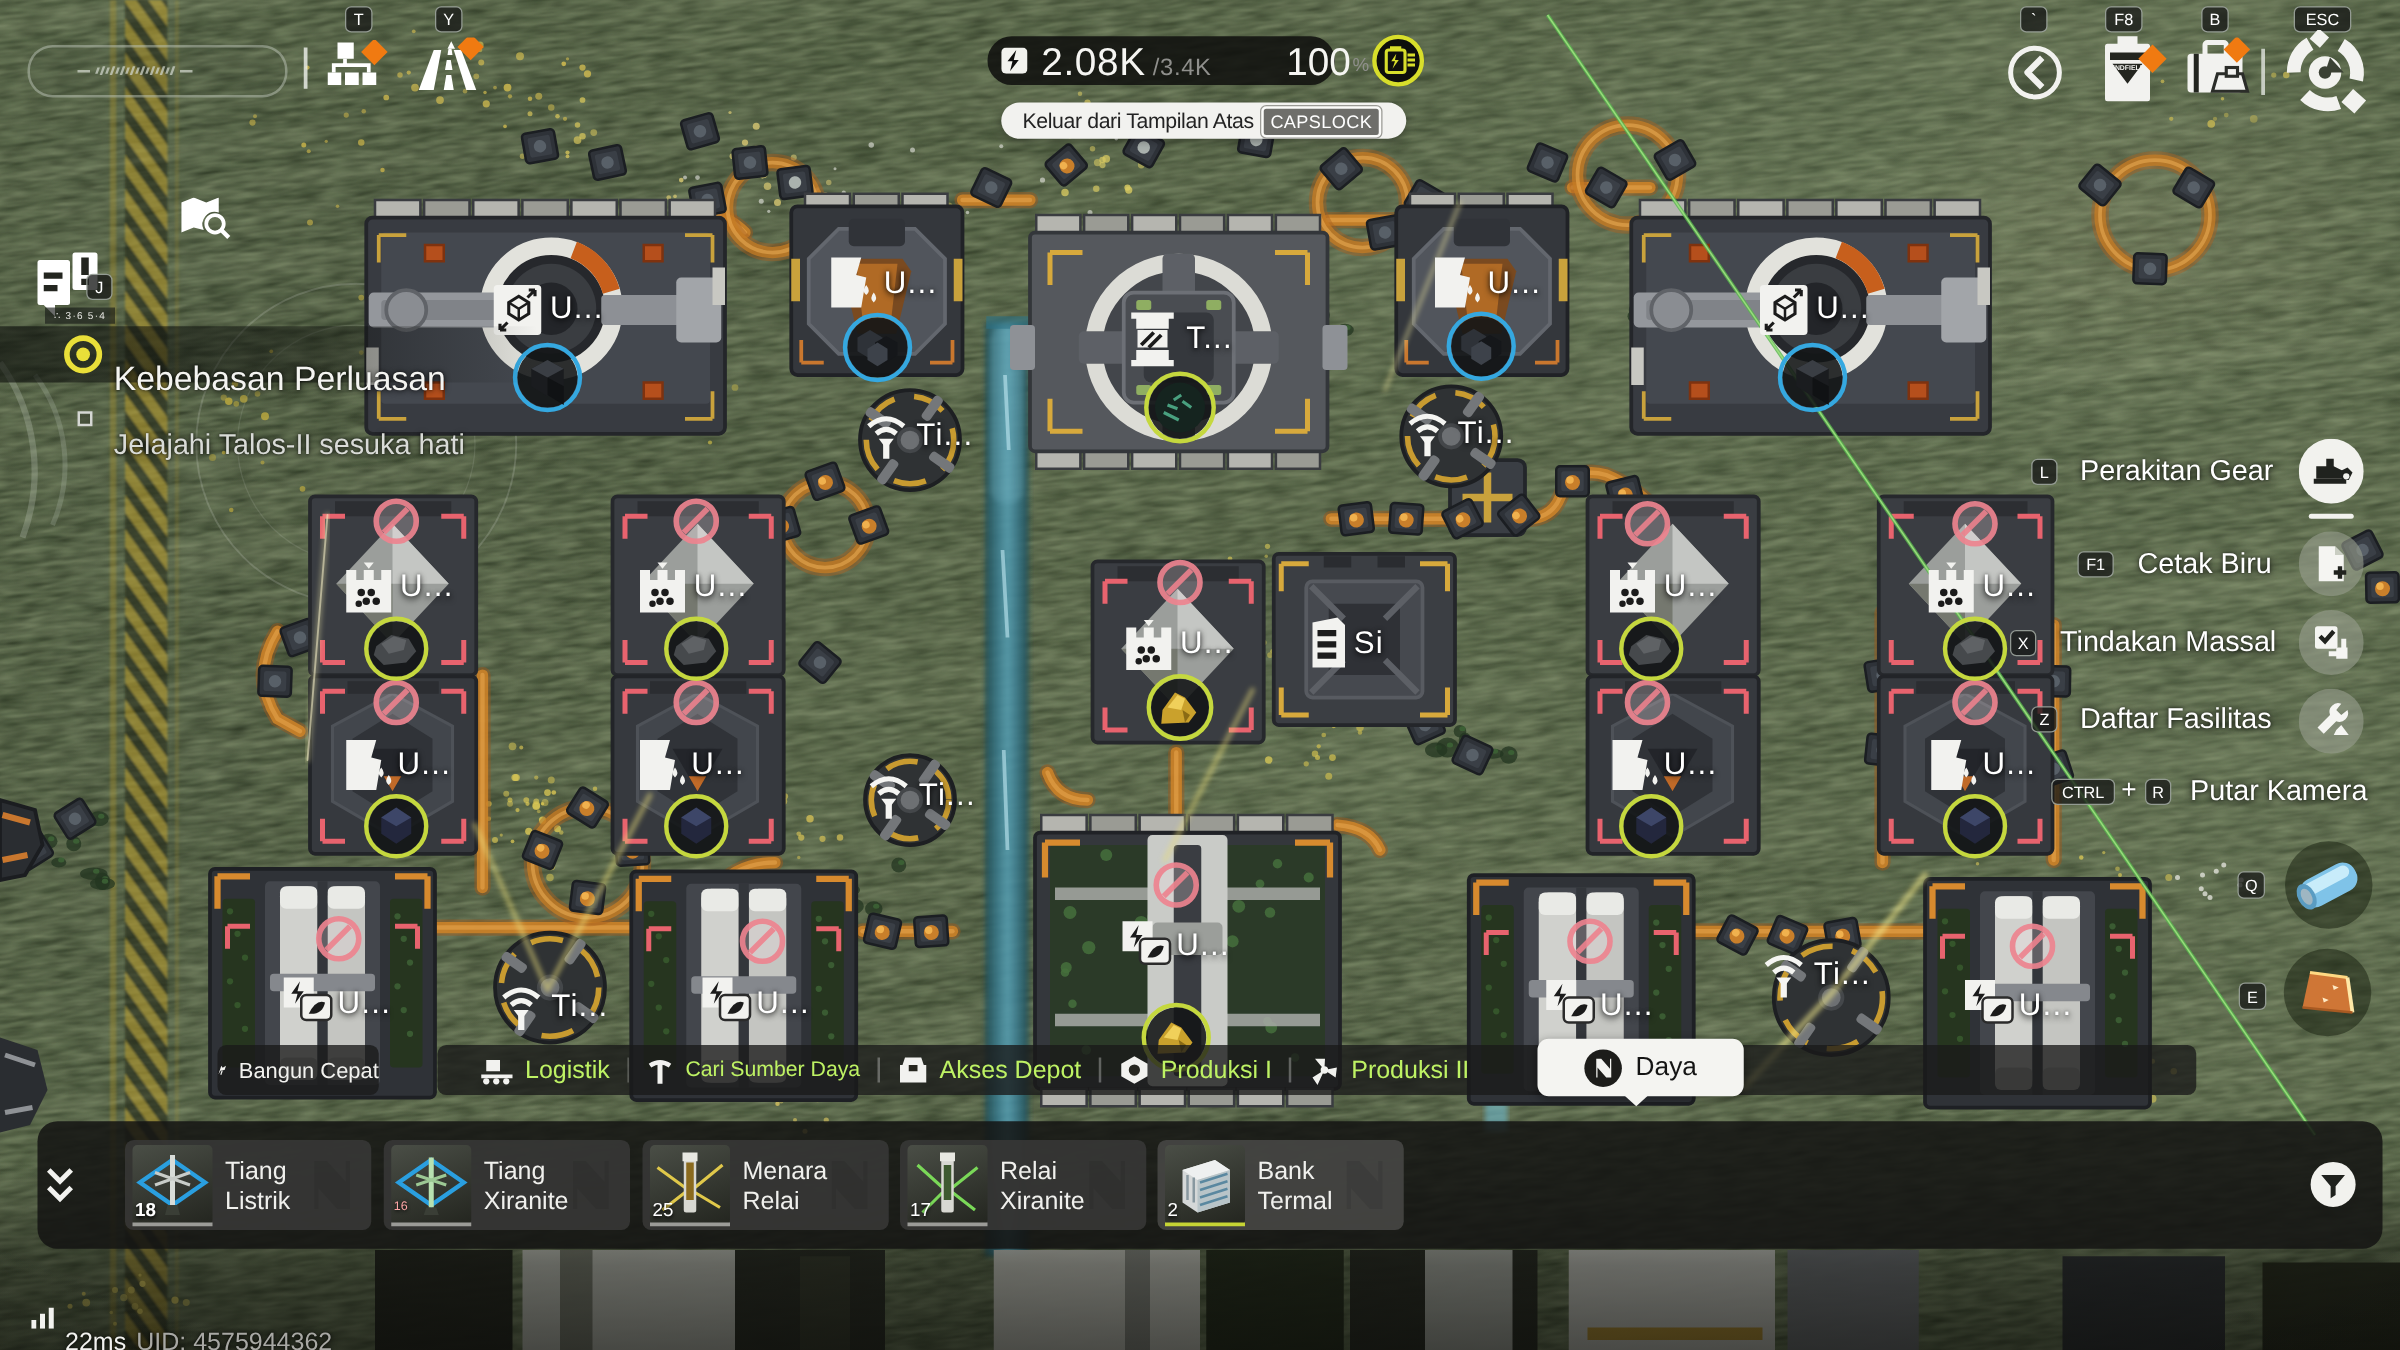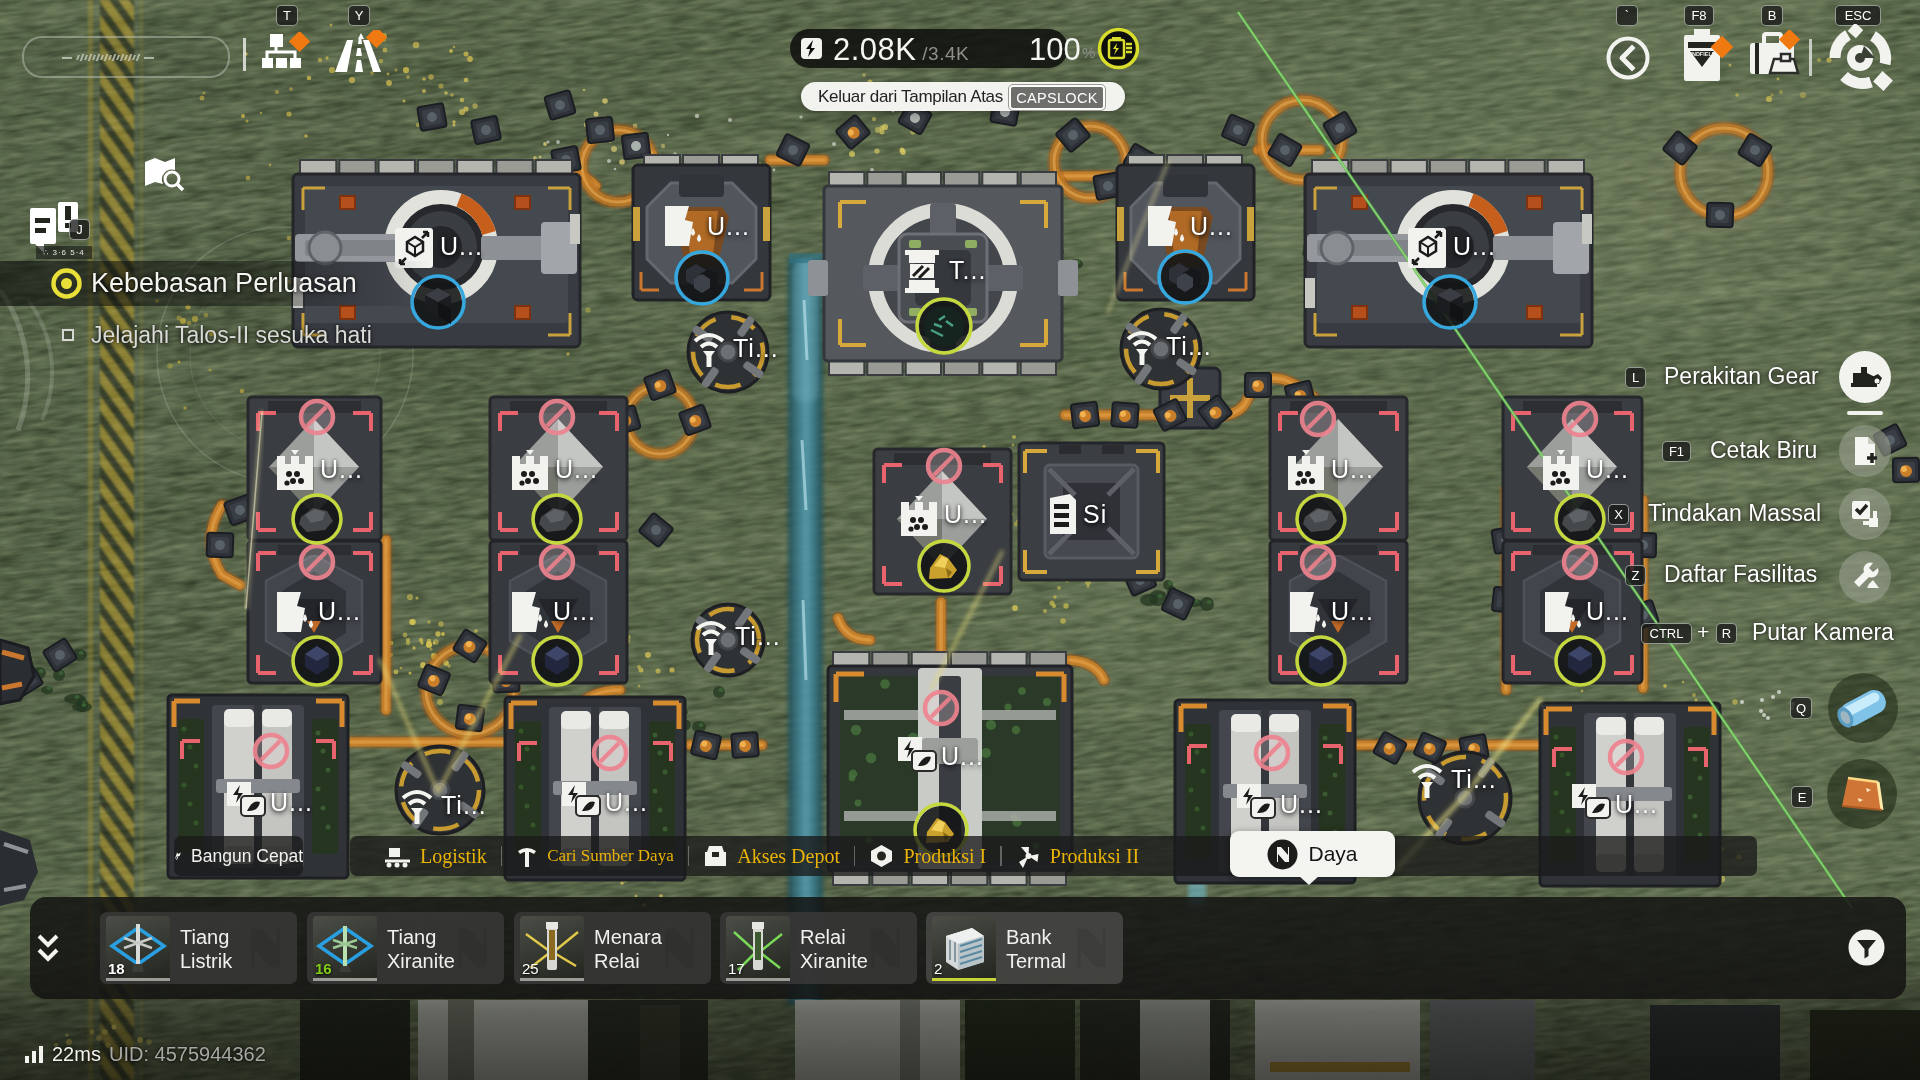--- a/index.html
+++ b/index.html
@@ -1,26 +1,26 @@
 <!DOCTYPE html>
 <html><head><meta charset="utf-8">
 <style>
   html,body{margin:0;padding:0;width:1920px;height:1080px;overflow:hidden;background:#303b26;
     font-family:"Liberation Sans",sans-serif;-webkit-font-smoothing:antialiased;}
   #stage{position:relative;width:1920px;height:1080px;overflow:hidden;}
   .abs{position:absolute;}
   .key{position:absolute;display:flex;align-items:center;justify-content:center;
     background:rgba(24,26,24,0.78);border:1.5px solid rgba(175,182,175,0.8);border-radius:5px;
     color:#fff;font-size:13px;line-height:1;box-shadow:none;font-weight:500;}
-  .sh{text-shadow:0 1px 5px rgba(0,0,0,0.8),0 0 2px rgba(0,0,0,0.6);}
+  .sh{text-shadow:0 1px 5px rgba(0,0,0,0.8),0 0 2px rgba(0,0,0,0.6);margin-top:20px;}
   .mlabel{position:absolute;color:#fff;font-size:25px;font-weight:500;
     text-shadow:0 2px 5px rgba(0,0,0,0.85),0 0 3px rgba(0,0,0,0.5);letter-spacing:1px;}
   .menu-t{position:absolute;color:#fff;font-size:23px;white-space:nowrap;
     text-shadow:0 1px 6px rgba(0,0,0,0.85),0 0 2px rgba(0,0,0,0.5);}
-  .tab{display:flex;align-items:center;color:#eab308;font-size:20px;white-space:nowrap;gap:9px;font-family:Liberation Serif, serif;}
+  .tab{display:flex;align-items:center;color:#bef264;font-size:20px;white-space:nowrap;gap:9px;}
   .vsep{width:1.5px;height:20px;background:rgba(255,255,255,0.3);margin:0 14px;}
 </style></head><body>
 <div id="stage">
 <svg width="1920" height="1080" viewBox="0 0 1920 1080" xmlns="http://www.w3.org/2000/svg" style="position:absolute;left:0;top:0">
       <defs>
         <filter id="grass">
           <feTurbulence type="fractalNoise" baseFrequency="0.04 0.22" numOctaves="2" seed="7" result="n"></feTurbulence>
           <feColorMatrix in="n" type="matrix" values="0 0 0 0 0.52  0 0 0 0 0.62  0 0 0 0 0.36  0 0 0 1.1 -0.05"></feColorMatrix>
           <feComposite operator="in" in2="SourceGraphic"></feComposite>
         </filter>
@@ -1933,21 +1933,21 @@
     <div class="abs" style="left:307px;top:912px;width:197px;height:72px;background:rgba(56,56,55,0.88);border-radius:7px;overflow:hidden">
       <svg class="abs" style="left:138px;top:8px;opacity:0.10" width="52" height="56" viewBox="0 0 31 31">
         <path d="M 8 4 h 6 l 9 10 v -10 h 2 v 23 h -6 l -9 -10 v 10 h -2 z" fill="#111"></path>
       </svg>
       <div class="abs" style="left:6px;top:4px;width:64px;height:64px;background:linear-gradient(160deg,#4a4e46,#23251f);border-radius:4px"><svg width="64" height="64" viewBox="0 0 64 64">
 <path d="M 32 12 L 58 30 L 32 48 L 6 30 Z" fill="none" stroke="#2a9fe0" stroke-width="3.5"></path>
 <path d="M 32 10 v 40" stroke="#b8e0b0" stroke-width="4"></path>
 <path d="M 20 24 l 24 8 M 44 24 l -24 8" stroke="#9cc894" stroke-width="2.5"></path>
 <path d="M 28 50 h 8 l 2 6 h -12 z" fill="#3a3e36"></path>
         </svg></div>
-      <div class="abs" style="left:8px;top:48px;color:#84cc16;font-size:15px;font-weight:700;text-shadow:0 1px 3px #000">16</div>
+      <div class="abs" style="left:8px;top:48px;color:#fca5a5;font-size:10px;font-weight:400;text-shadow:0 1px 3px #000">16</div>
       <div class="abs" style="left:6px;top:66px;width:64px;height:2.5px;background:#9b9b97"></div>
       <div class="abs" style="left:80px;top:13px;color:#f0f0ed;font-size:20px;line-height:24px">Tiang<br>Xiranite</div>
     </div>
     <div class="abs" style="left:514px;top:912px;width:197px;height:72px;background:rgba(56,56,55,0.88);border-radius:7px;overflow:hidden">
       <svg class="abs" style="left:138px;top:8px;opacity:0.10" width="52" height="56" viewBox="0 0 31 31">
         <path d="M 8 4 h 6 l 9 10 v -10 h 2 v 23 h -6 l -9 -10 v 10 h -2 z" fill="#111"></path>
       </svg>
       <div class="abs" style="left:6px;top:4px;width:64px;height:64px;background:linear-gradient(160deg,#4a4e46,#23251f);border-radius:4px"><svg width="64" height="64" viewBox="0 0 64 64">
 <path d="M 6 18 L 28 34 M 58 16 L 36 34 M 10 52 L 28 38 M 56 50 L 36 38" stroke="#e0c84a" stroke-width="2.5"></path>
 <rect x="27" y="10" width="10" height="44" rx="2" fill="#d8d8d2"></rect>

